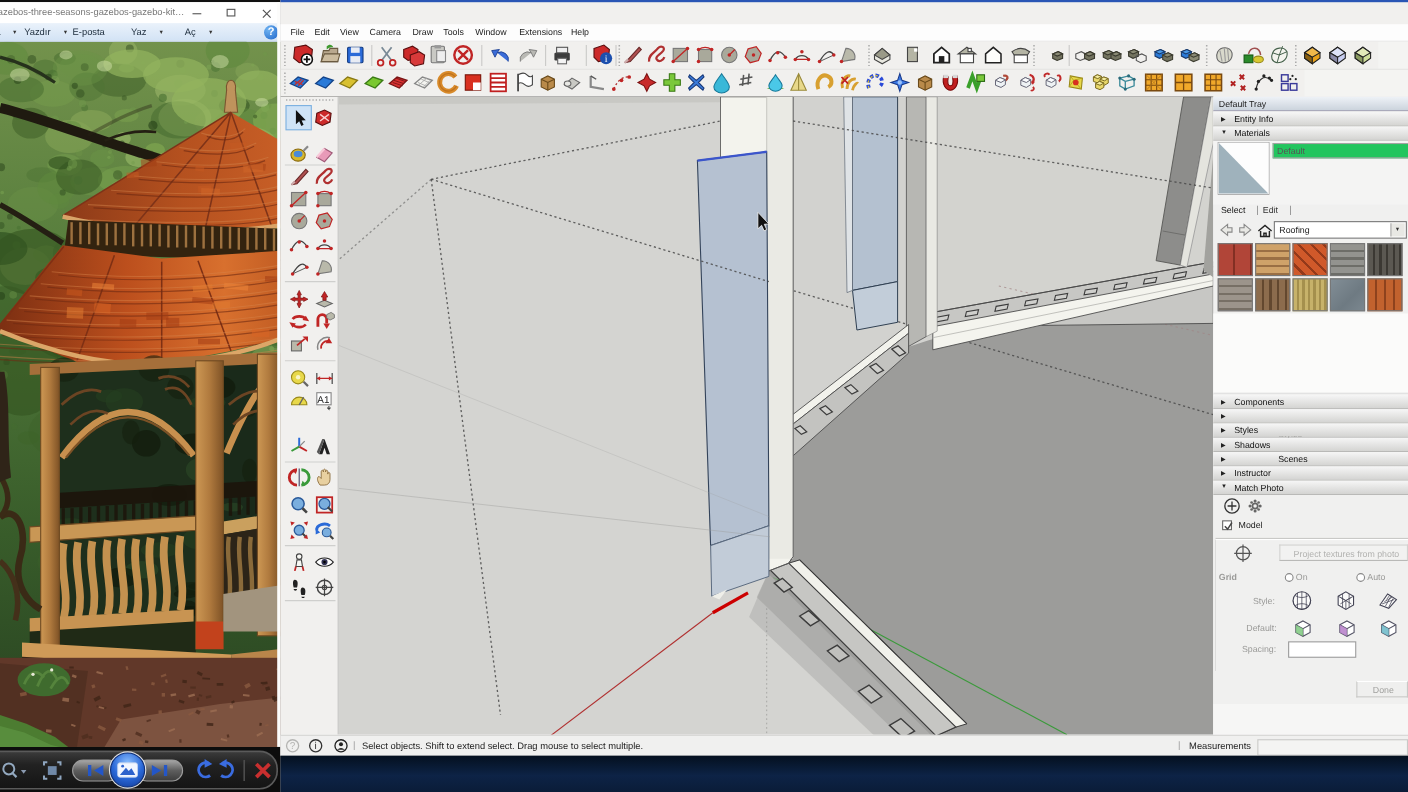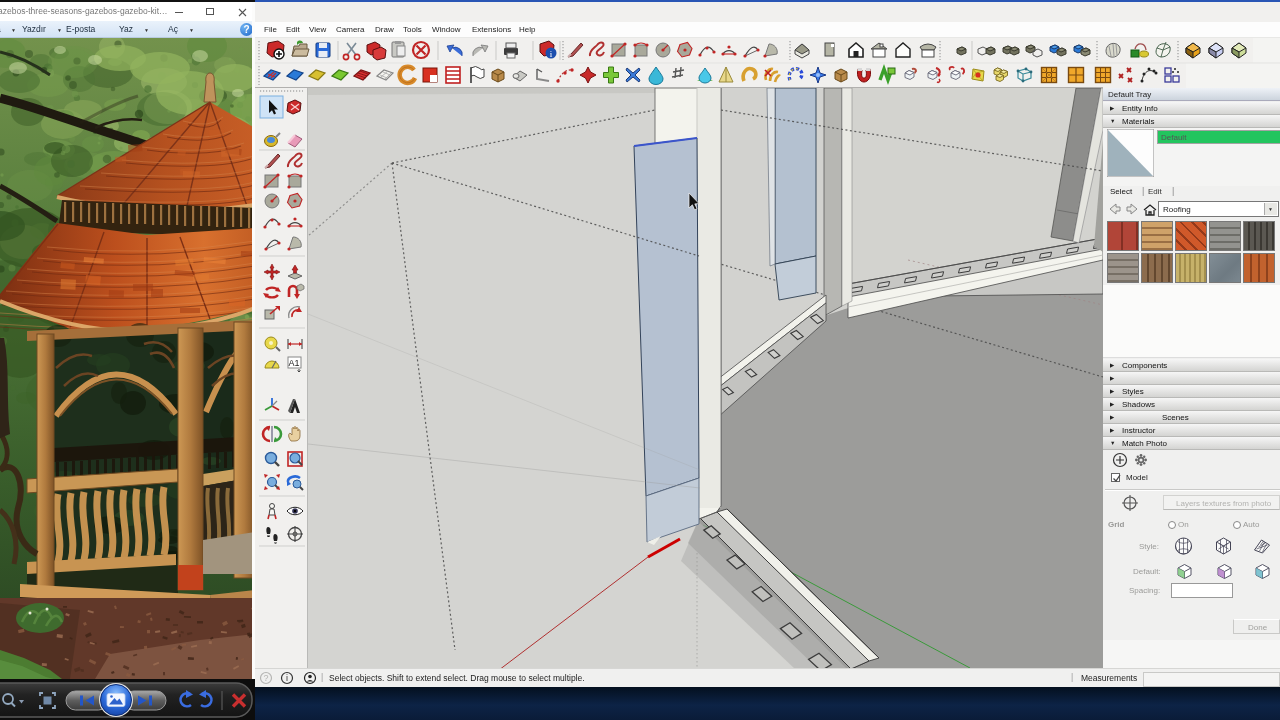--- a/index.html
+++ b/index.html
@@ -1447,21 +1447,21 @@
             <path d="M1.5,4.5 L4,7 L8,1" fill="none" stroke="#444" stroke-width="1.3"></path>
           </svg>
         </div>
 <span class="abs" style="left:23px;top:385px;font-size:8px;color:#222;">Model</span>
 <div class="abs" style="left:2px;top:402px;width:175px;height:121px;border-top:1px solid #fff;box-shadow:0 -1px 0 #c9c9c7;"></div>
 <svg class="abs" style="left:18px;top:406px;" width="18" height="18" viewBox="0 0 18 18">
           <circle cx="9" cy="9" r="6" fill="none" stroke="#555" stroke-width="1.2"></circle>
           <path d="M9,1 V17 M1,9 H17" stroke="#555" stroke-width="1.1"></path>
         </svg>
 <div class="abs" style="left:60px;top:407px;width:117px;height:15px;background:#f2f2f1;border:1px solid #d2d2d0;border-bottom-color:#b9b9b7;">
-          <span class="abs" style="left:12px;top:3px;font-size:8px;color:#b2b2b0;white-space:nowrap;">Layers textures from photo</span>
+          <span class="abs" style="left:12px;top:3px;font-size:8px;color:#b2b2b0;white-space:nowrap;">Project textures from photo</span>
         </div>
 <span class="abs" style="left:5px;top:432px;font-size:8px;font-weight:bold;color:#9a9a98;">Grid</span>
 <div class="abs radio" style="left:65px;top:433px;"></div>
         <span class="abs glab" style="left:75px;top:432px;">On</span>
 <div class="abs radio" style="left:130px;top:433px;"></div>
         <span class="abs glab" style="left:140px;top:432px;">Auto</span>
 <span class="abs glab" style="left:36px;top:454px;">Style:</span>
 <span class="abs glab" style="left:30px;top:479px;">Default:</span>
 <span class="abs glab" style="left:26px;top:498px;">Spacing:</span>
 <svg class="abs" style="left:71px;top:449px;" width="19" height="18" viewBox="0 0 18 18">

